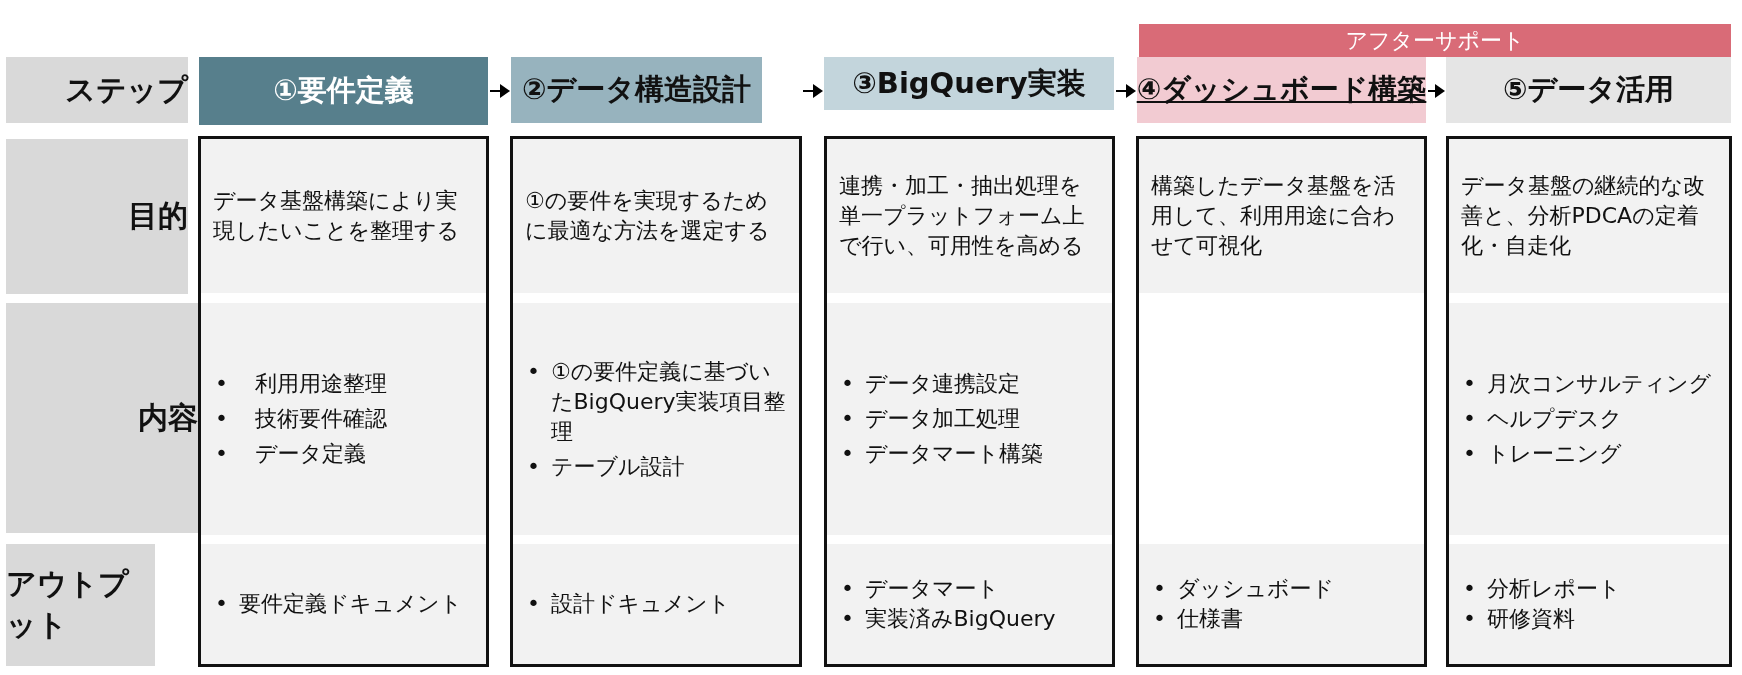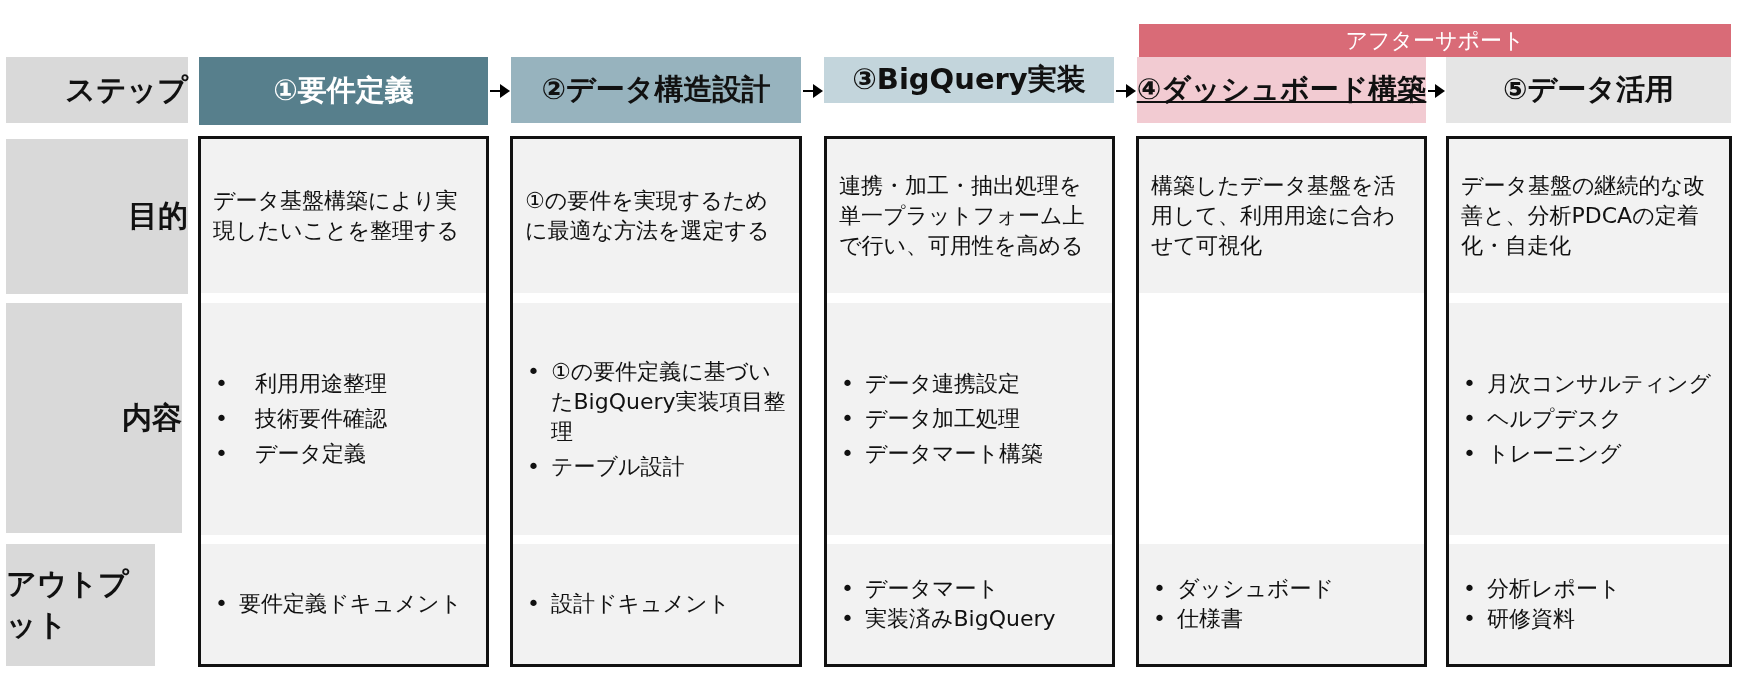--- a/index.html
+++ b/index.html
@@ -47,34 +47,34 @@
 <div class="abs after-support" style="left:1139px; top:24px; width:592px; height:33px;font-family:Liberation Serif, serif;">
   <span>アフターサポート</span>
 </div>
 
 <div class="abs row-label" style="left:6px; top:57px; width:182px; height:66px;">
   <span>ステップ</span>
 </div>
 <div class="abs row-label" style="left:6px; top:139px; width:182px; height:155px;">
   <span>目的</span>
 </div>
-<div class="abs row-label" style="left:6px; top:303px; width:176px; height:230px;">
+<div class="abs row-label" style="left:6px; top:303px; width:192px; height:230px;">
   <span>内容</span>
 </div>
 <div class="abs row-label" style="left:6px; top:544px; width:149px; height:122px;">
   <span>アウトプット</span>
 </div>
 
 <div class="abs step" style="left:199px; top:57px; width:289px; height:68px; background:#577F8C; color:#fff;">
   <span>①要件定義</span>
 </div>
-<div class="abs step" style="left:511px; top:57px; width:290px; height:66px; background:#97B3BE;">
+<div class="abs step" style="left:511px; top:57px; width:251px; height:66px; background:#97B3BE;">
   <span>②データ構造設計</span>
 </div>
-<div class="abs step" style="left:824px; top:57px; width:290px; height:46px; background:#C3D5DC;">
+<div class="abs step" style="left:824px; top:57px; width:290px; height:53px; background:#C3D5DC;">
   <span>③BigQuery実装</span>
 </div>
 <div class="abs step" style="left:1137px; top:57px; width:289px; height:66px; background:#F2CBD2;text-decoration:underline;">
   <span>④ダッシュボード構築</span>
 </div>
 <div class="abs step" style="left:1446px; top:57px; width:285px; height:66px; background:#e5e5e5;">
   <span>⑤データ活用</span>
 </div>
 
 <div class="abs arrow" style="left:490px; top:90px; width:18px;"></div>

